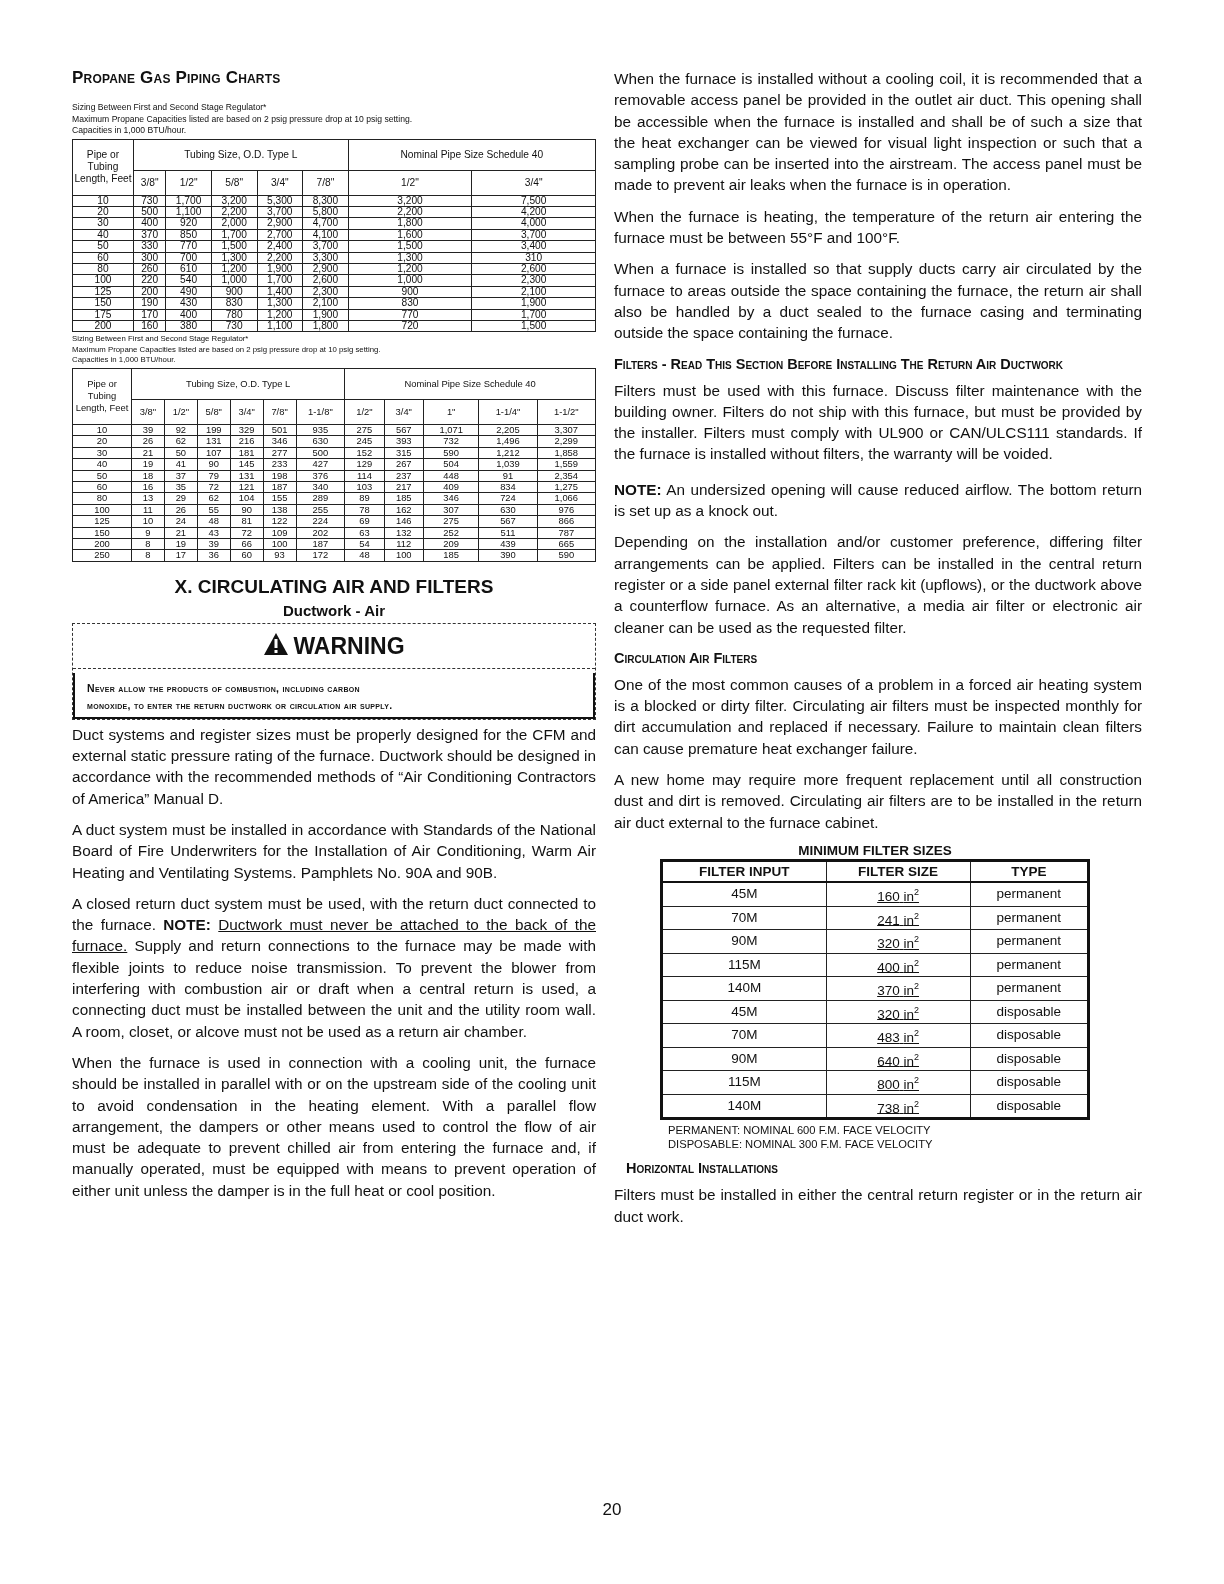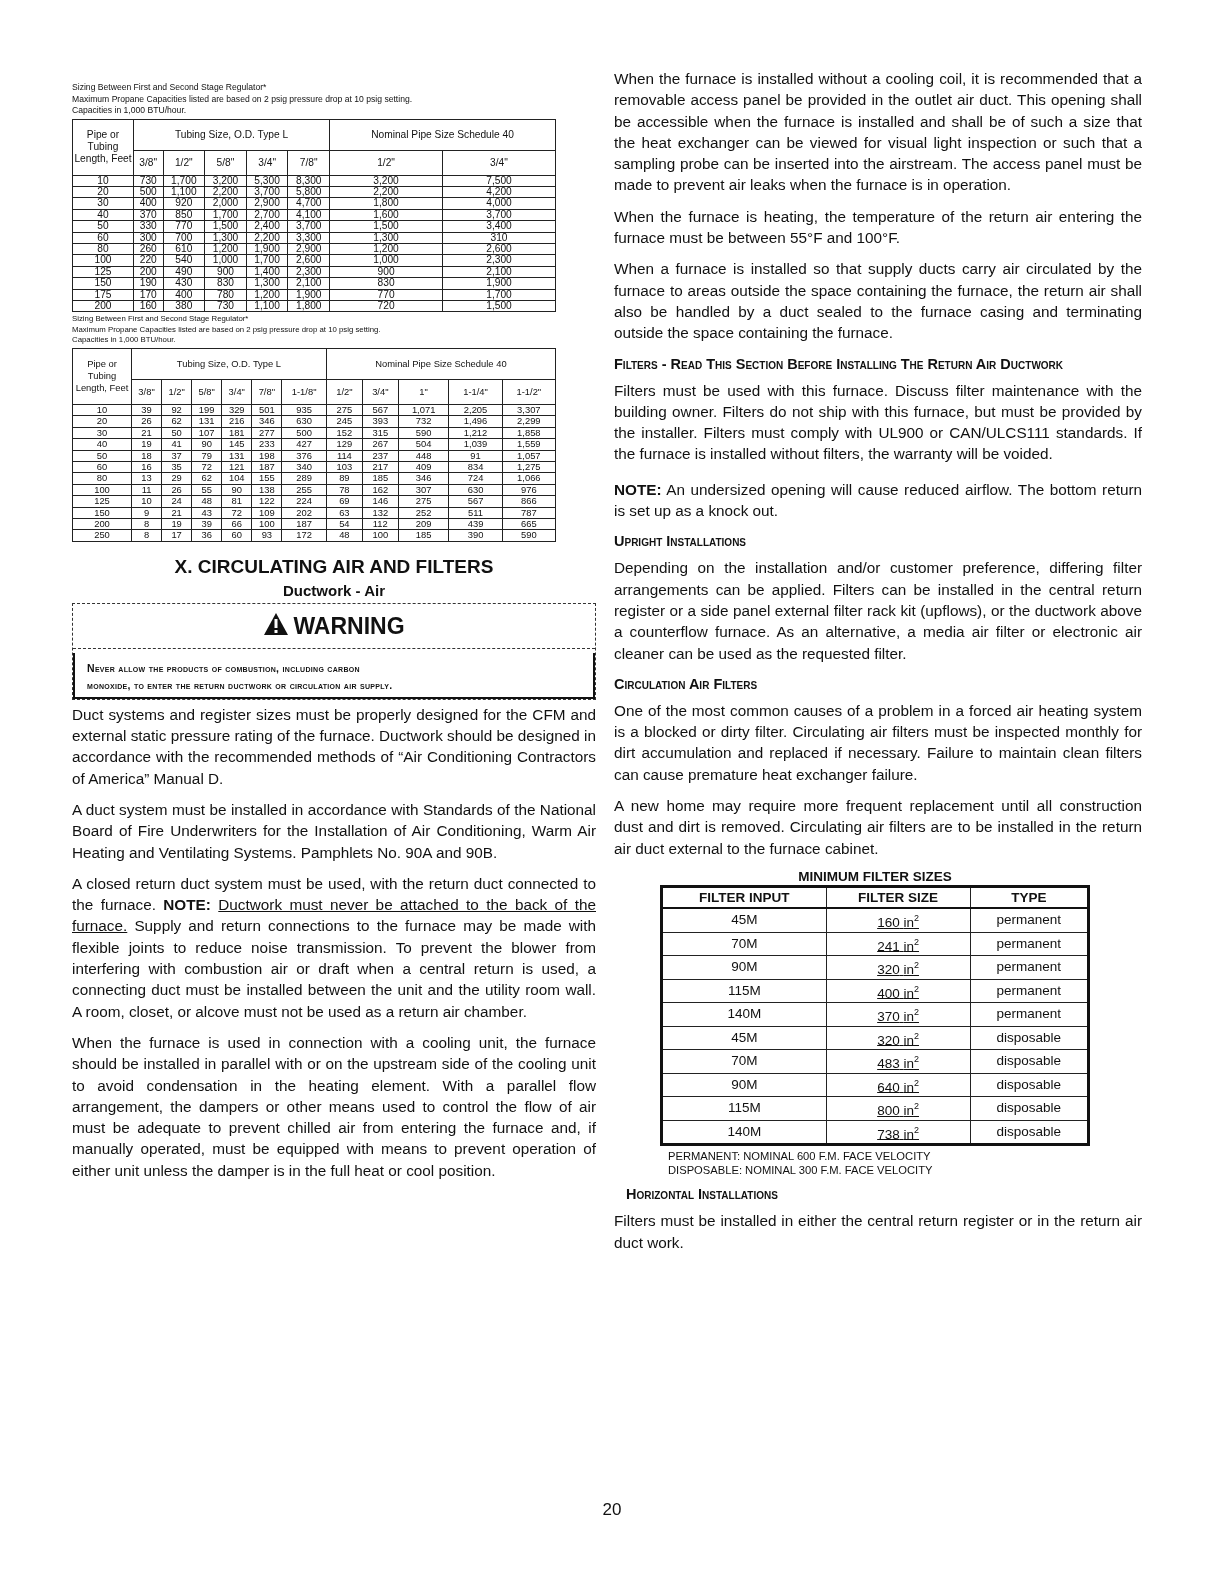--- a/index.html
+++ b/index.html
@@ -2,21 +2,21 @@
 <html><head>
 <meta charset="utf-8">
 <style>
   html, body { margin: 0; padding: 0; background: #ffffff; }
   body { width: 1224px; height: 1584px; position: relative; font-family: "Liberation Sans", sans-serif; color: #111; overflow: hidden; }
   .col { position: absolute; top: 68px; }
   .left { left: 72px; width: 524px; }
   .right { left: 614px; width: 528px; }
   h2.sect { font-size: 17px; margin: 0 0 8px 0; font-weight: bold; letter-spacing: 0.2px; font-variant: small-caps; }
   .note-small { font-size: 8.6px; line-height: 11.5px; margin: 0; }
-  table.pipe { border-collapse: collapse; width: 484px; font-size: 10.2px; }
+  table.pipe { border-collapse: collapse; width: 524px; font-size: 10.2px; }
   table.pipe td, table.pipe th { border: 1.5px solid #222; text-align: center; padding: 0; font-weight: normal; line-height: 10.4px; height: 10.4px; }
   table.pipe th { line-height: 12px; }
   table.pipe2 { font-size: 9.4px; }
   .t1 { margin-top: 2px; }
   .t2 { margin-top: 2px; }
   .sec-title { text-align: center; font-weight: bold; font-size: 19px; margin: 14px 0 4px 0; }
   .sub-title { text-align: center; font-weight: bold; font-size: 15px; margin: 0 0 4px 0; }
   .warnbox { border: 1.5px dashed #333; margin: 0 0 4px 0; }
   .warnhead { text-align: center; font-weight: bold; font-size: 23px; padding: 8px 0 6px 0; border-bottom: 1.5px dashed #333; display: flex; align-items: center; justify-content: center; gap: 4px; }
   .warnbody { border: 2px solid #111; border-top: none; margin: 4px 0 0 0; padding: 7px 8px 3px 12px; font-size: 10.5px; font-weight: bold; font-variant: small-caps; line-height: 17px; letter-spacing: 0.3px; }
@@ -30,20 +30,21 @@
   table.filt td, table.filt th { border: 1.5px solid #222; text-align: center; padding: 0; height: 19.3px; line-height: 18px; }
   table.filt th { font-weight: bold; border-bottom: 2px solid #111; }
   table.filt td.sz { text-decoration: underline; }
   .fnote { font-size: 11.2px; line-height: 16px; margin: 2px 0 0 8px; }
   .pagenum { position: absolute; left: 0; width: 1224px; top: 1500px; text-align: center; font-size: 17px; }
 </style>
 </head>
 <body>
 
 <div class="col left">
+  <h2 class="sect">Propane Gas Piping Charts</h2>
 
   <div style="margin-top:14px;">
     <p class="note-small">Sizing Between First and Second Stage Regulator*</p>
     <p class="note-small">Maximum Propane Capacities listed are based on 2 psig pressure drop at 10 psig setting.</p>
     <p class="note-small">Capacities in 1,000 BTU/hour.</p>
   </div>
   <table class="pipe t1" id="t1">
     <thead>
       <tr>
         <th rowspan="2" style="width:60px;">Pipe or Tubing Length, Feet</th>
@@ -272,21 +273,21 @@
           <td>18</td>
           <td>37</td>
           <td>79</td>
           <td>131</td>
           <td>198</td>
           <td>376</td>
           <td>114</td>
           <td>237</td>
           <td>448</td>
           <td>91</td>
-          <td>1,057</td>
+          <td>2,354</td>
         </tr>
         <tr>
           <td>60</td>
           <td>16</td>
           <td>35</td>
           <td>72</td>
           <td>121</td>
           <td>187</td>
           <td>340</td>
           <td>103</td>
@@ -410,21 +411,20 @@
 
 <div class="col right">
   <p class="body">When the furnace is installed without a cooling coil, it is recommended that a removable access panel be provided in the outlet air duct. This opening shall be accessible when the furnace is installed and shall be of such a size that the heat exchanger can be viewed for visual light inspection or such that a sampling probe can be inserted into the airstream. The access panel must be made to prevent air leaks when the furnace is in operation.</p>
   <p class="body">When the furnace is heating, the temperature of the return air entering the furnace must be between 55°F and 100°F.</p>
   <p class="body">When a furnace is installed so that supply ducts carry air circulated by the furnace to areas outside the space containing the furnace, the return air shall also be handled by a duct sealed to the furnace casing and terminating outside the space containing the furnace.</p>
 
   <h3 class="hd">Filters - Read This Section Before Installing The Return Air Ductwork</h3>
   <p class="body">Filters must be used with this furnace. Discuss filter maintenance with the building owner.  Filters do not ship with this furnace, but must be provided by the installer. Filters must comply with UL900 or CAN/ULCS111 standards. If the furnace is installed without filters, the warranty will be voided.</p>
   <p class="body" style="margin-top:14px;"><span class="b">NOTE:</span><span> An undersized opening will cause reduced airflow. The bottom return is set up as a knock out.</span></p>
 
-  <h3 class="hd">Upright Installations</h3>
   <p class="body">Depending on the installation and/or customer preference, differing filter arrangements can be applied.  Filters can be installed in the central return register or a side panel external filter rack kit (upflows), or the ductwork above a counterflow furnace. As an alternative, a media air filter or electronic air cleaner can be used as the requested filter.</p>
 
   <h3 class="hd">Circulation Air Filters</h3>
   <p class="body">One of the most common causes of a problem in a forced air heating system is a blocked or dirty filter. Circulating air filters must be inspected monthly for dirt accumulation and replaced if necessary. Failure to maintain clean filters can cause premature heat exchanger failure.</p>
   <p class="body">A new home may require more frequent replacement until all construction dust and dirt is removed. Circulating air filters are to be installed in the return air duct external to the furnace cabinet.</p>
 
   <div class="filter-wrap">
     <div class="filter-title">MINIMUM FILTER SIZES</div>
     <table class="filt">
       <thead>

